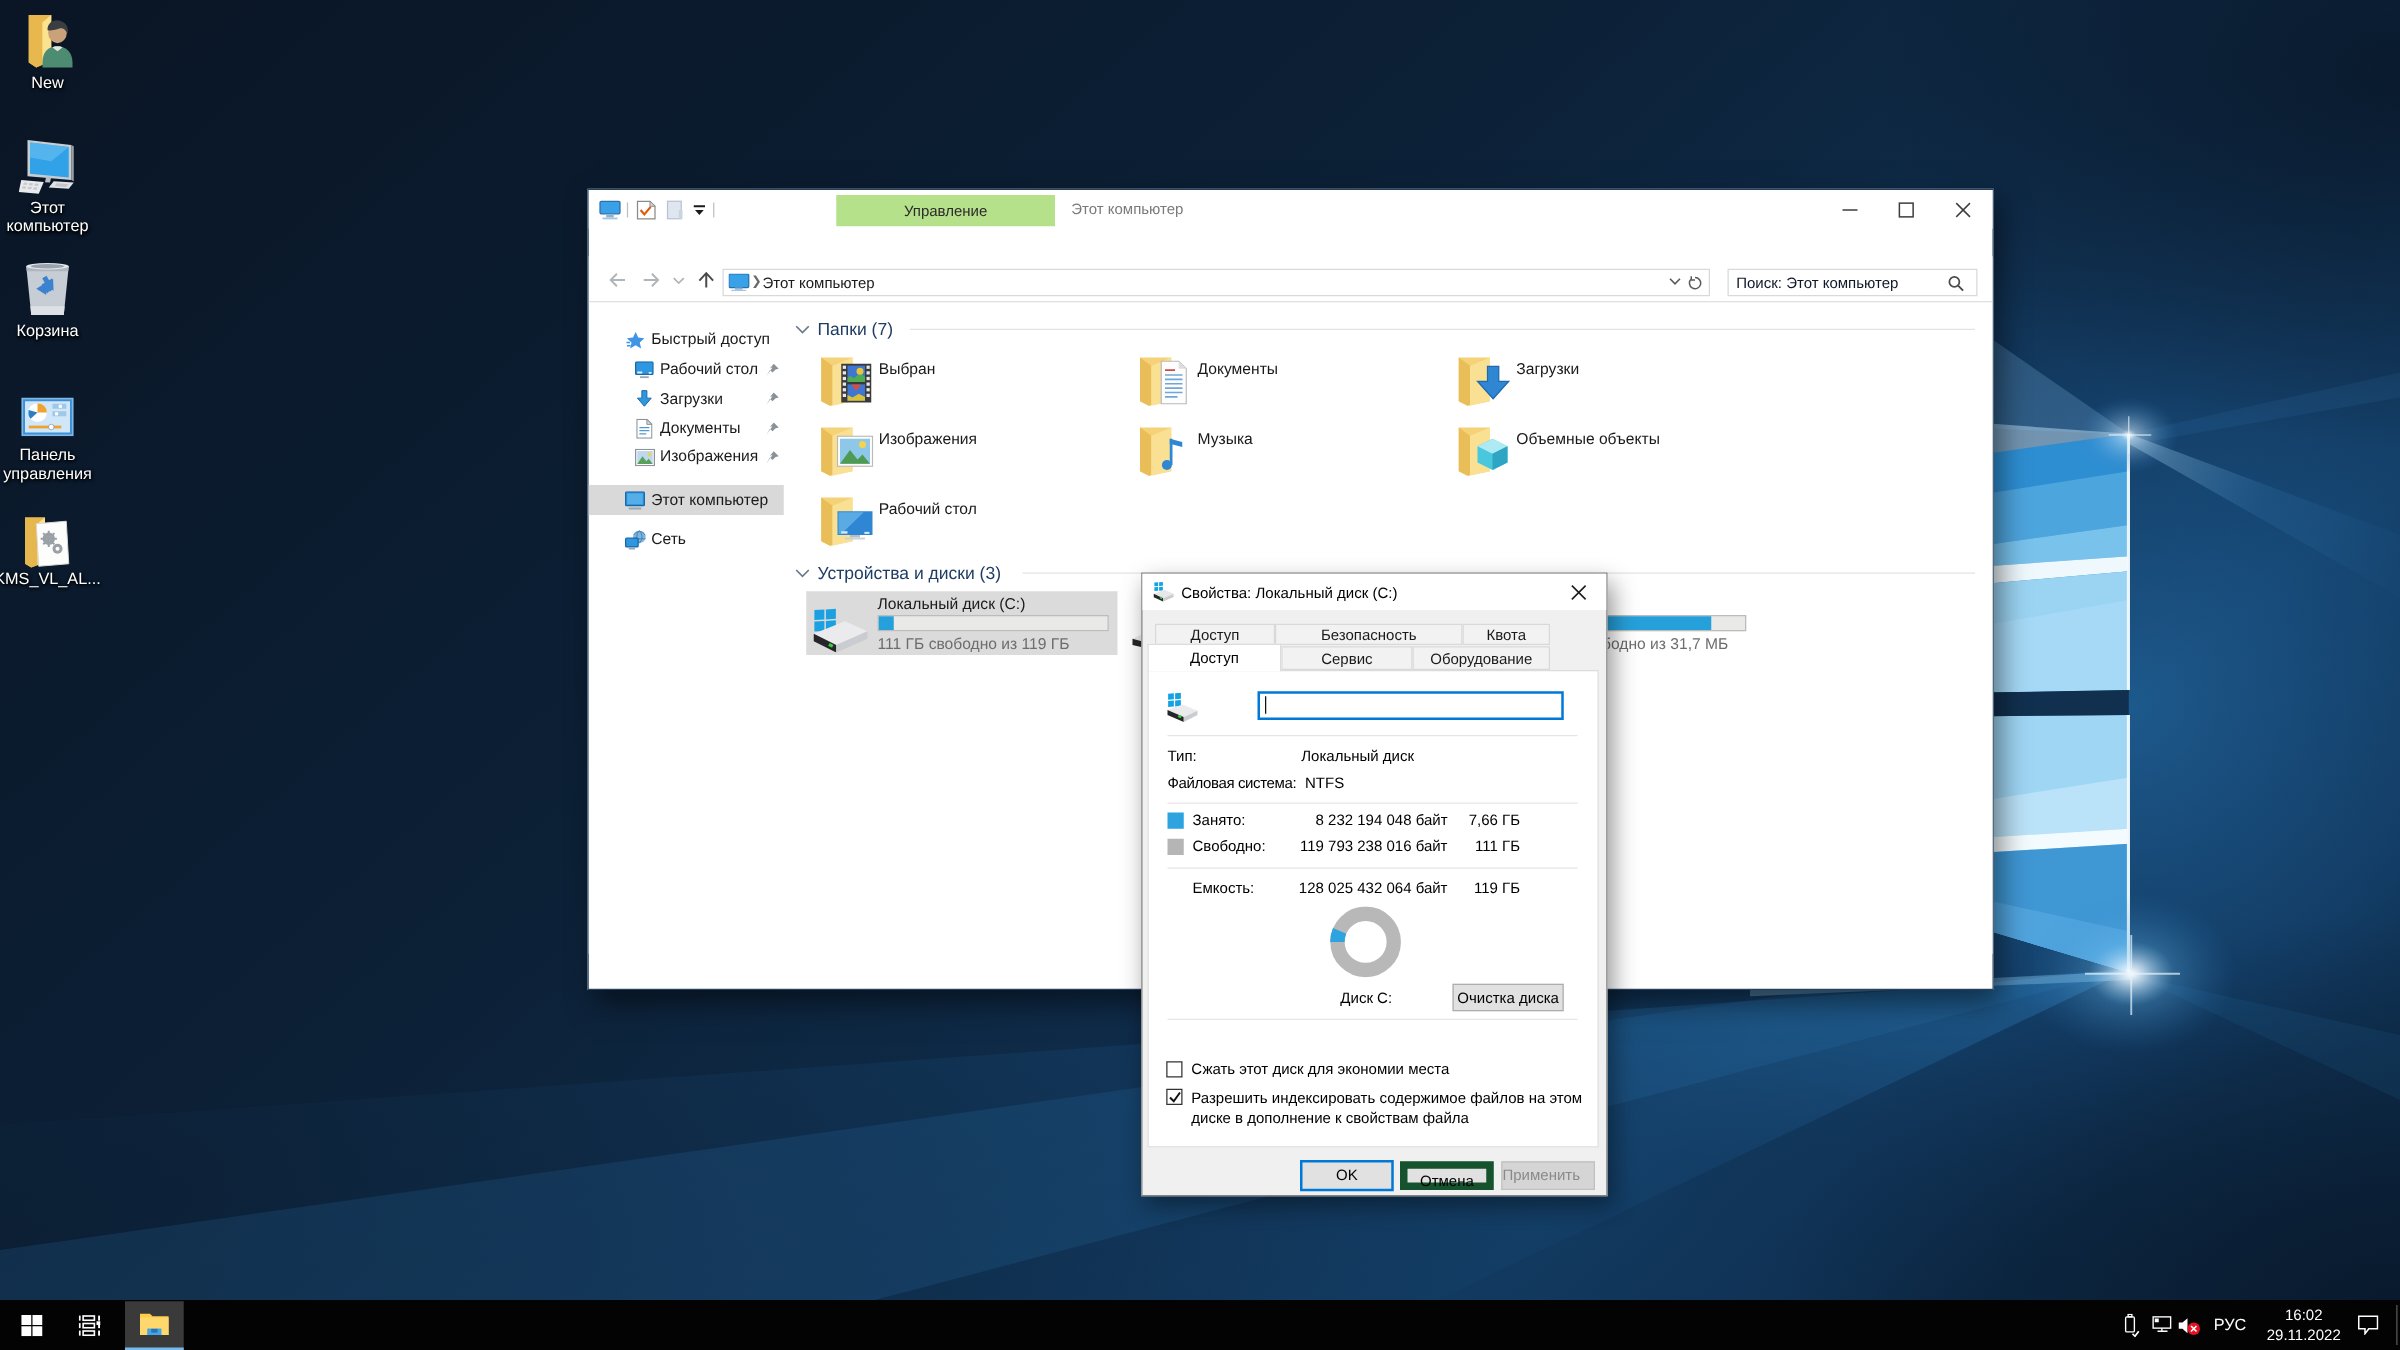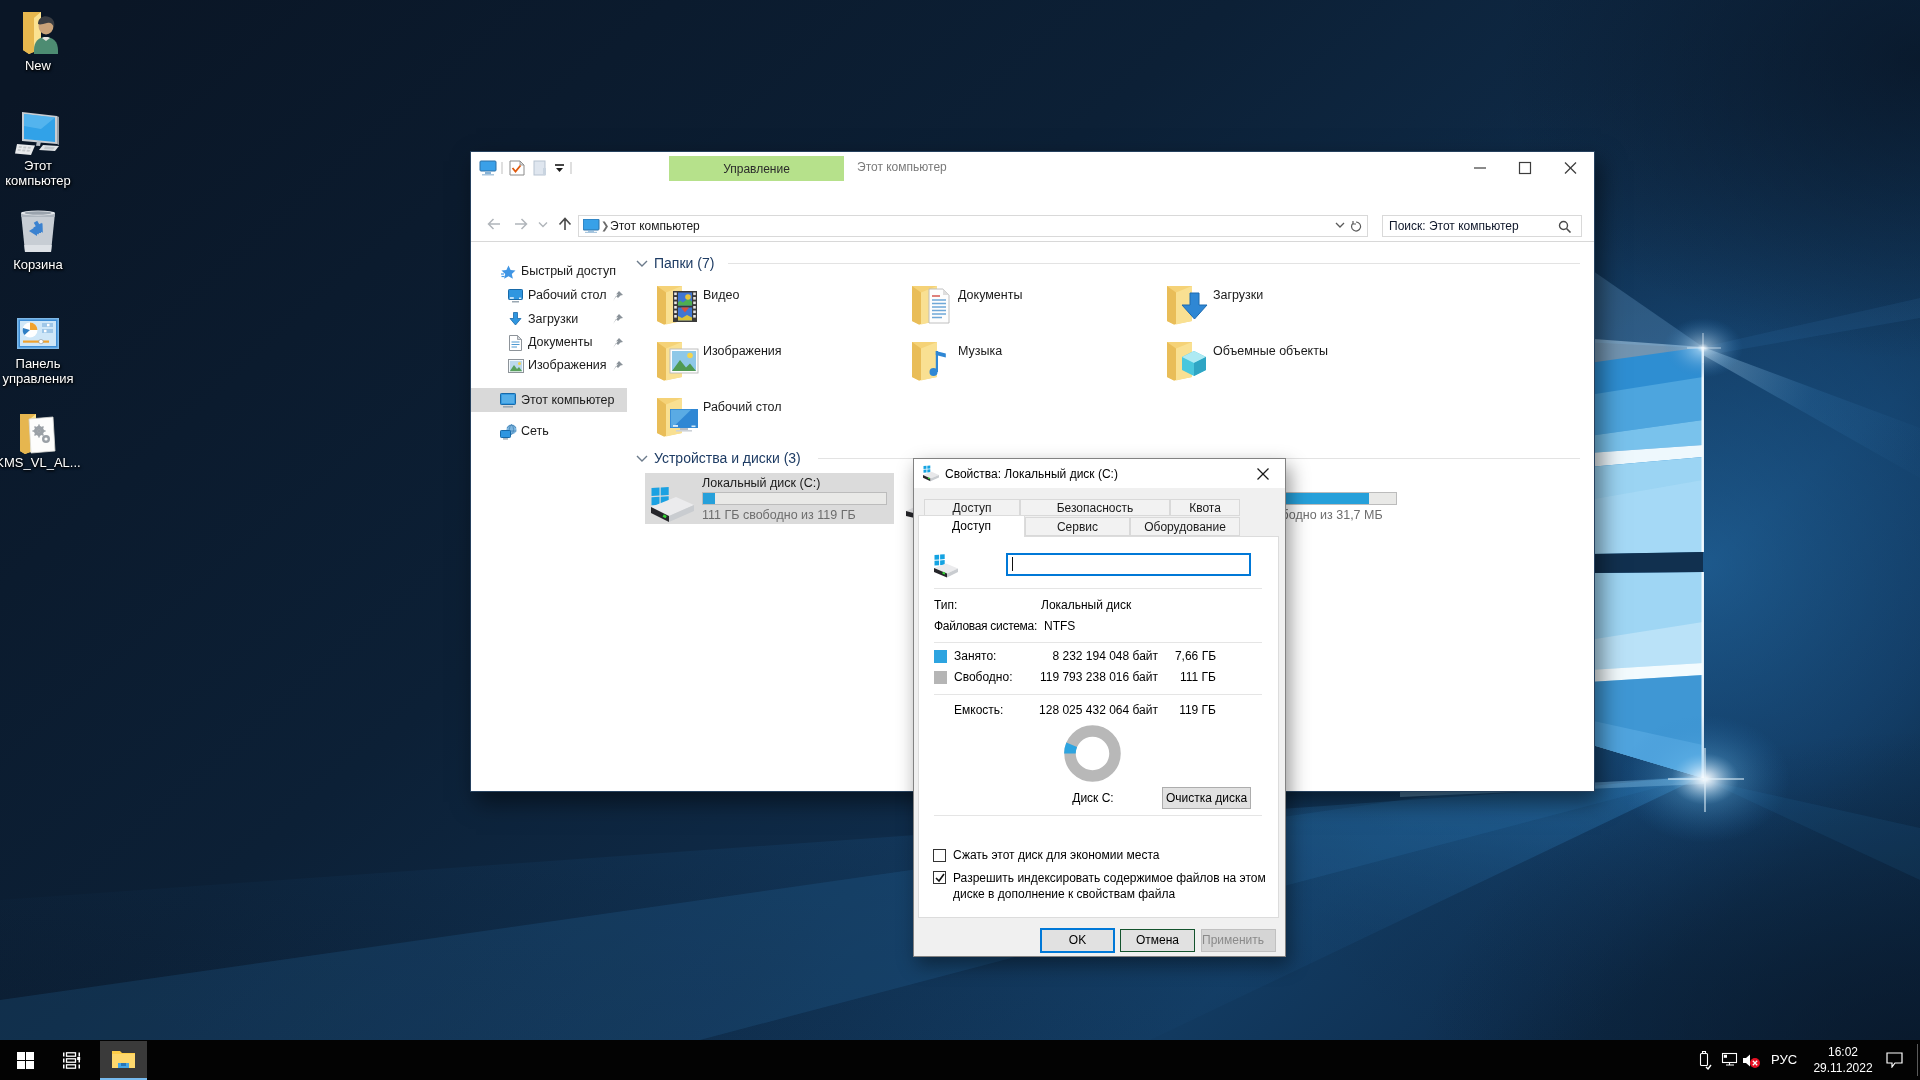--- a/index.html
+++ b/index.html
@@ -383,21 +383,21 @@
             <rect x="20.2" y="24" width="2.6" height="2.6"></rect>
           </g>
         <rect x="5" y="1.5" width="14" height="13" fill="#3f76d2"></rect>
         <path d="M5,14.5 h14 l0,-4 -4,-3 -5,4 -3,-2 -2,2 Z" fill="#4fae52"></path>
         <circle cx="15" cy="6" r="2.8" fill="#e8c53a"></circle>
         <rect x="5" y="16.5" width="14" height="13" fill="#3f76d2"></rect>
         <path d="M8,16.5 l4,5 4,-5 Z" fill="#d84f3f"></path>
         <path d="M5,29.5 h14 l0,-3 -5,-2.5 -5,3 -4,-2 Z" fill="#d8c23a"></path>
       </g>
     </svg>
-    <div class="tlabel" style="left:73px;top:46px;">Видео</div>
+    <div class="tlabel" style="left:73px;top:46px;">Выбран</div>
     <svg class="fold" style="left:279px;top:43px" viewBox="0 0 46 40">
       <path d="M3,1 h25 v35 l-18,3.5 -7,-3.5 Z" fill="#f5d277"></path>
       <path d="M3,1 l9,6.5 v31.5 l-2,0.5 -7,-3.5 Z" fill="#e9bd58"></path>
       <path d="M12,7.5 L28,1 v35 l-16,3.5 Z" fill="#f9e092"></path>
       <g transform="translate(20,4)">
         <path d="M0,0 h14 l6,6 v28 h-20 Z" fill="#fdfdfd" stroke="#b9b9b9" stroke-width="0.9"></path>
         <path d="M14,0 l6,6 h-6 Z" fill="#dedede"></path>
         <path d="M3,7 h8" stroke="#d04a42" stroke-width="1.4"></path>
         <g stroke="#6fa8d8" stroke-width="1.3">
             <path d="M3,11 h14 M3,14.5 h14 M3,18 h14 M3,21.5 h14 M3,25 h14 M3,28.5 h10"></path>
@@ -581,21 +581,21 @@
 
     <div class="abs" style="left:20px;top:391px;width:13px;height:13px;background:#fff;border:1px solid #333;"></div>
     <div class="abs t12" style="left:40px;top:390px;">Сжать этот диск для экономии места</div>
     <div class="abs" style="left:20px;top:413px;width:13px;height:13px;background:#fff;border:1px solid #333;"></div>
     <svg class="abs" style="left:21px;top:414px" width="12" height="12" viewBox="0 0 12 12">
         <path d="M2,6 l3,3 5,-7" stroke="#111" stroke-width="1.6" fill="none"></path>
       </svg>
     <div class="abs t12" style="left:40px;top:412px;line-height:16px;">Разрешить индексировать содержимое файлов на этом<br>диске в дополнение к свойствам файла</div>
 
     <div class="abs t12" style="left:127px;top:470px;width:75px;height:25px;background:#e1e1e1;border:2px solid #0078d7;text-align:center;line-height:21px;">OK</div>
-    <div class="abs t12" style="left:207px;top:471px;width:75px;height:23px;background:#e1e1e1;border:1px solid #14532d;text-align:center;line-height:21px;">Отмена</div>
+    <div class="abs t12" style="left:207px;top:471px;width:75px;height:23px;background:#e1e1e1;border:6px solid #14532d;text-align:center;line-height:21px;">Отмена</div>
     <div class="abs t12" style="left:288px;top:471px;width:75px;height:23px;background:#d5d5d5;border:1px solid #c0c0c0;line-height:21px;color:#8a8a8a;">Применить</div>
   </div>
   <div id="taskbar" class="abs">
     <svg class="abs" style="left:17px;top:12px" width="17" height="17" viewBox="0 0 17 17">
       <g fill="#fff">
           <rect x="0" y="0" width="8" height="8"></rect>
           <rect x="9" y="0" width="8" height="8"></rect>
           <rect x="0" y="9" width="8" height="8"></rect>
           <rect x="9" y="9" width="8" height="8"></rect>
         </g>

